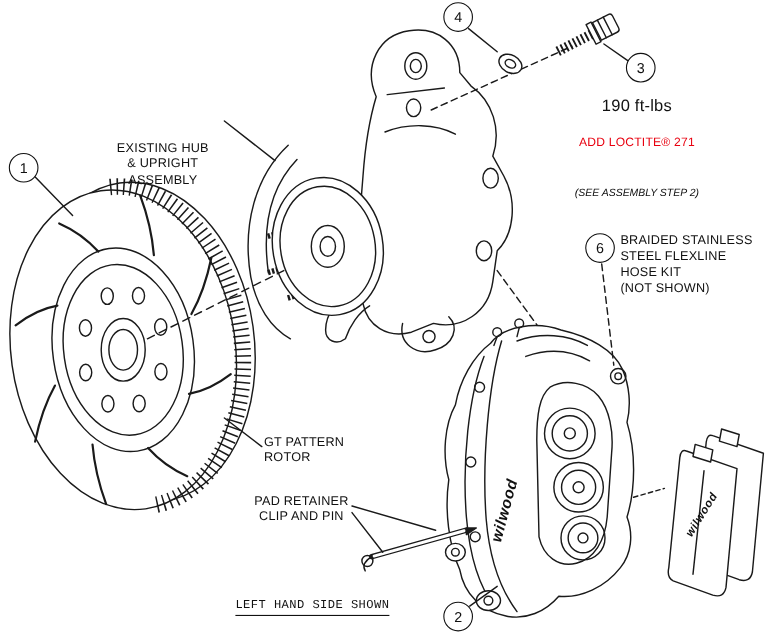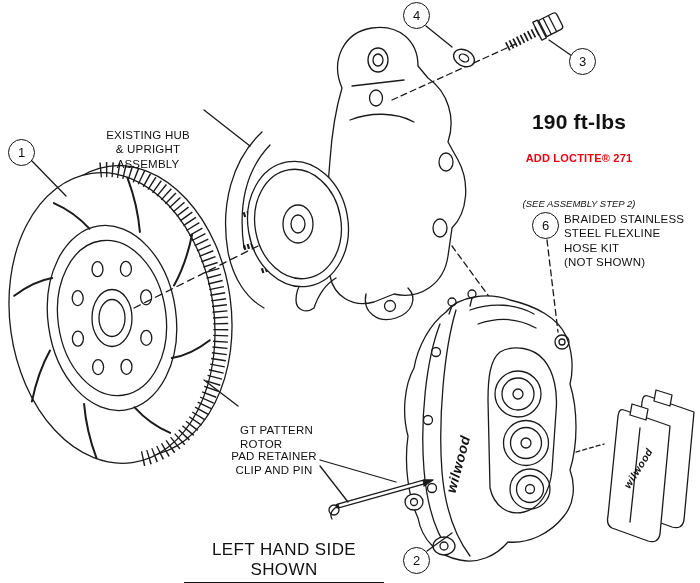--- a/index.html
+++ b/index.html
@@ -11,33 +11,33 @@
   .lbl {
     position:absolute; font-size:11.5px; line-height:1.25; color:#111;
     white-space:pre-line; letter-spacing:.2px;
   }
   .center { text-align:center; }
   .callout {
     position:absolute; width:25px; height:25px; border:1.6px solid #111;
     border-radius:50%; background:#fff; display:flex; align-items:center;
     justify-content:center; font-size:13px; color:#111;
   }
-  .torque { font-size:21px; font-weight:bold;margin-top:21px; }
-  .loctite { font-size:11px; font-weight:bold; color:#e8000f; margin-top:2px; }
+  .torque { font-size:15px; font-weight:normal; }
+  .loctite { font-size:11px; font-weight:normal; color:#e8000f; margin-top:2px; }
   .note { font-size:9.5px; font-style:italic; margin-top:18px; letter-spacing:0; }
   .brand {
     position:absolute; font-weight:bold; font-style:italic; color:#111;
     text-align:center; letter-spacing:.5px;
   }
   .brand-caliper { left:408px; top:456px; width:100px; font-size:14px; transform:rotate(-75deg); }
   .brand-pad { left:598px; top:462px; width:80px; font-size:10.5px; transform:rotate(-58deg); }
   .footer-wrap { position:absolute; left:184px; top:540px; width:200px; text-align:center; }
   .footer-text {
-    display:inline-block; font-size:17px; letter-spacing:.4px;
-    border-bottom:1.5px solid #111; padding-bottom:2px;
+    display:inline-block; font-size:11px; letter-spacing:.4px;
+    border-bottom:1.5px solid #111; padding-bottom:2px;font-family:Liberation Mono, monospace;
   }
 </style>
 </head>
 <body>
 
 <div id="stage">
 
   <svg class="lineart" width="700" height="583" viewBox="0 0 700 583" fill="none" stroke="#1a1a1a" stroke-width="1.3" stroke-linecap="round" stroke-linejoin="round">
 
     <g>
@@ -221,21 +221,21 @@
     <div class="torque">190 ft-lbs</div>
     <div class="loctite">ADD LOCTITE® 271</div>
     <div class="note">(SEE ASSEMBLY STEP 2)</div>
   </div>
 
   <div class="lbl" style="left:564px; top:212px; width:132px;">BRAIDED STAINLESS
 STEEL FLEXLINE
 HOSE KIT
 (NOT SHOWN)</div>
 
-  <div class="lbl" style="left:240px; top:395px; width:90px;margin-top:28px;">GT PATTERN
+  <div class="lbl" style="left:240px; top:395px; width:90px;">GT PATTERN
 ROTOR</div>
 
   <div class="lbl center" style="left:226px; top:449px; width:96px;text-align:center;">PAD RETAINER
 CLIP AND PIN</div>
 
   <div class="brand brand-caliper">wilwood</div>
   <div class="brand brand-pad">wilwood</div>
 
   <div class="footer-wrap">
     <span class="footer-text">LEFT HAND SIDE SHOWN</span>

